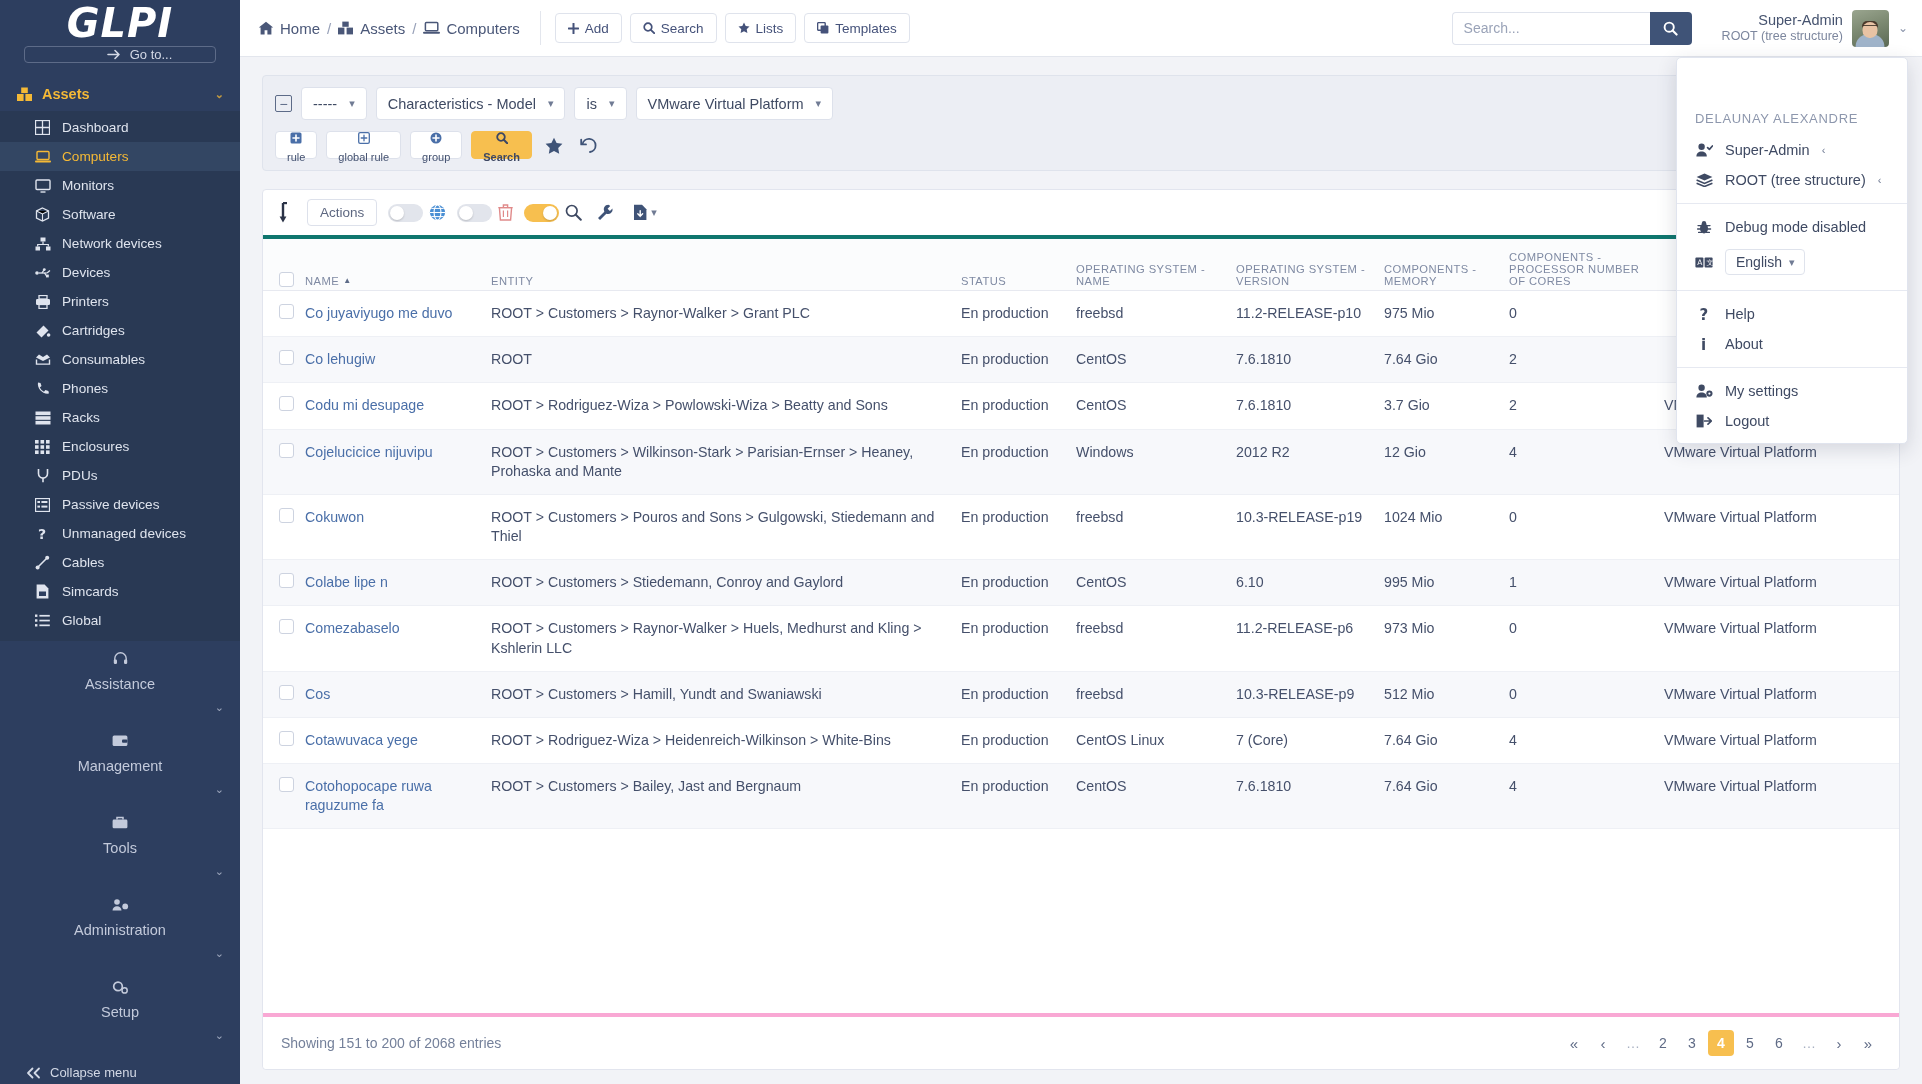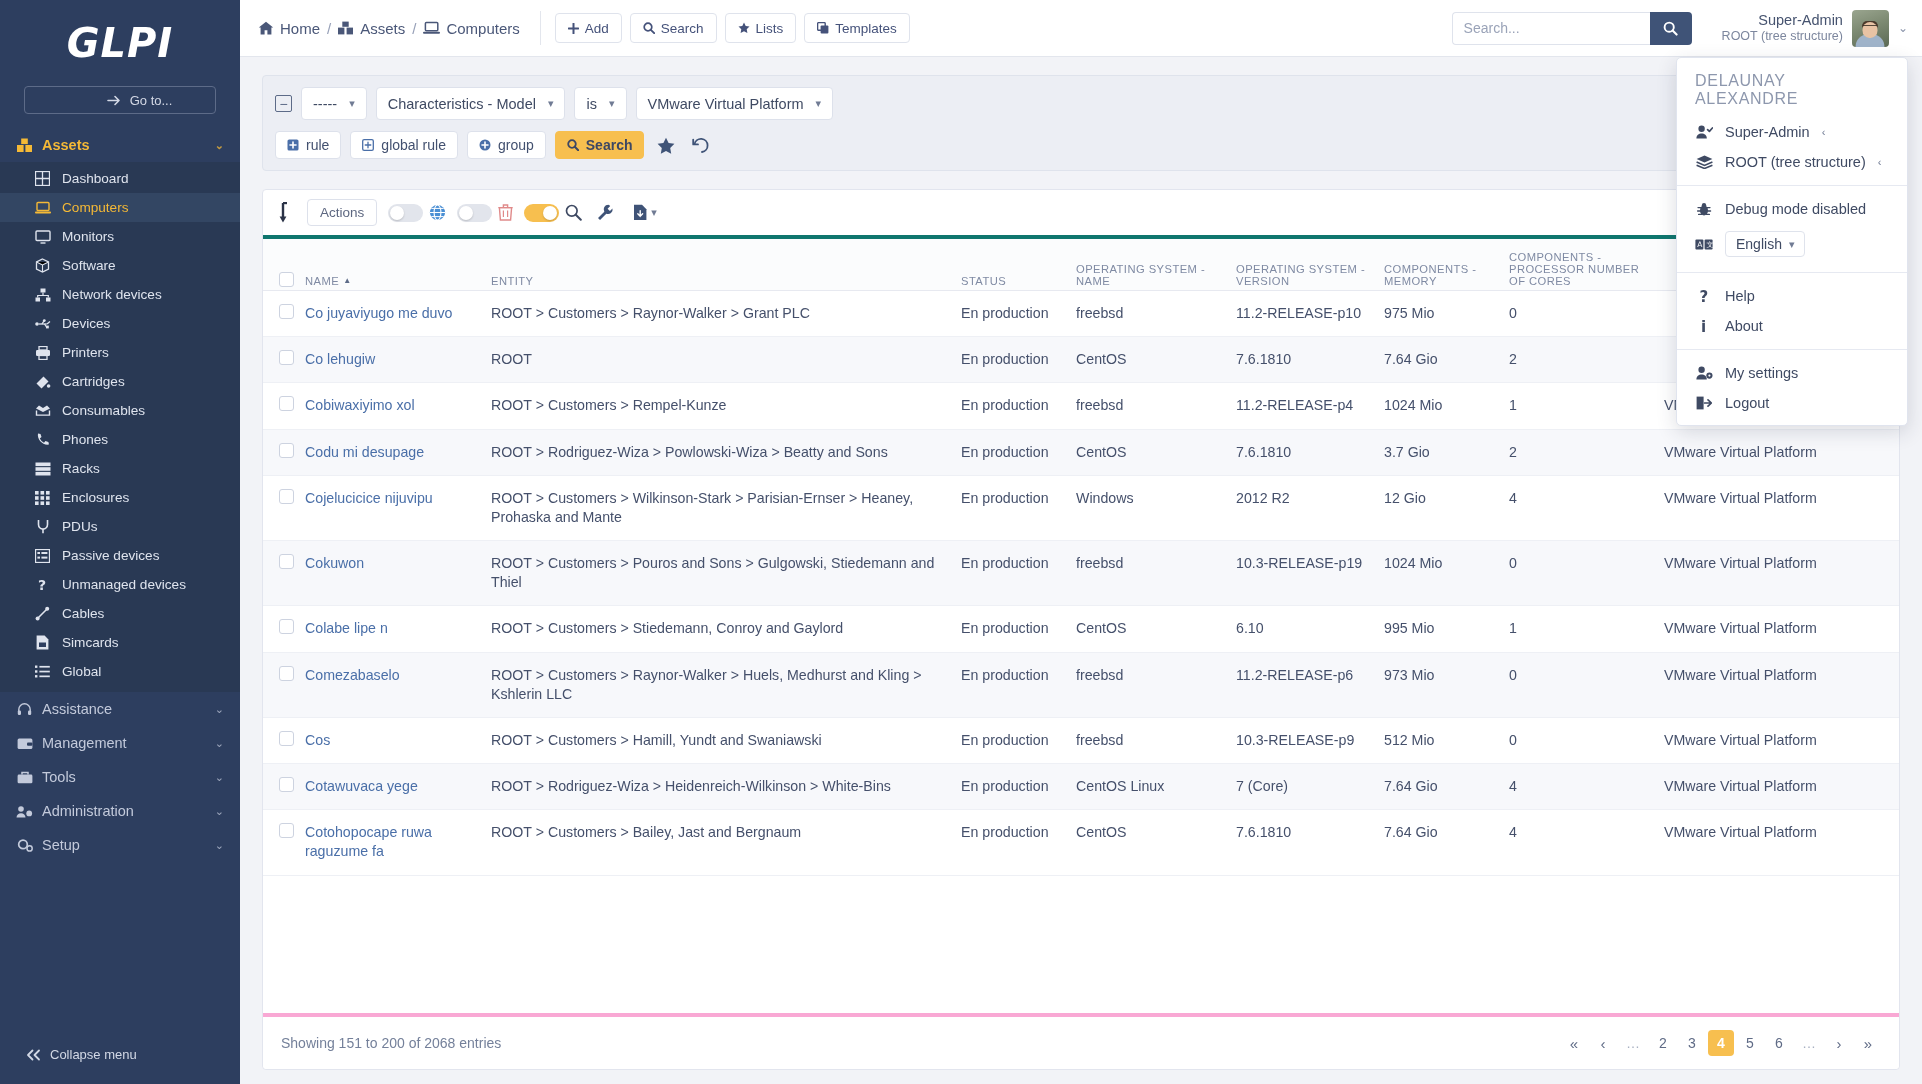--- a/index.html
+++ b/index.html
@@ -26,21 +26,21 @@
   .goto-btn {
     margin: 0 24px 14px 24px; height: 28px; border: 1px solid #5d6b88;
     border-radius: 4px; display: flex; align-items: center; justify-content: center;
     gap: 8px; font-size: 13px; color: #d4d9e6; cursor: pointer; background: transparent; padding-left: 39px;
   }
   .nav-section-head {
     display: flex; align-items: center; gap: 9px;
     padding: 9px 16px; font-size: 14.5px; font-weight: bold; cursor: pointer;
   }
   .nav-section-head.active { color: #f5b936; }
-  .nav-section-head.dim { color: #c3cadb; font-weight: normal; }
+  .nav-section-head.dim { color: #c3cadb; font-weight: normal; flex-direction: column; }
   .nav-section-head .chev { margin-left: auto; font-size: 11px; opacity: .75; }
   .submenu { background: #293954; padding: 2px 0 6px 0; }
   .nav-item {
     display: flex; align-items: center; gap: 11px;
     padding: 7px 16px 7px 34px; font-size: 13.6px; color: #dfe4ee; cursor: pointer;
   }
   .nav-item.sel { background: #334663; color: #f5b936; }
   .nav-item .ic, .nav-section-head .ic {
     width: 17px; text-align: center; flex: 0 0 17px;
     display: inline-flex; align-items: center; justify-content: center;
@@ -108,22 +108,23 @@
   }
   .caret-down { color: #8b95ab; font-size: 12px; }
 
   
   .dropdown {
     position: absolute; top: 57px; right: 14px; width: 232px; background: #fff;
     border: 1px solid #e0e4ee; border-radius: 5px;
     box-shadow: 0 6px 20px rgba(35,45,70,.16); padding: 7px 0; z-index: 40;
   }
   .dd-head {
-    font-size: 16px; letter-spacing: .7px; color: #8d97ad;
+    font-size: 13px; letter-spacing: .7px; color: #8d97ad;
     padding: 7px 18px 9px 18px;
+    margin-top: 39px;
   }
   .dd-item {
     display: flex; align-items: center; gap: 12px; padding: 7px 18px;
     font-size: 14.5px; color: #3f4a63; cursor: pointer;
   }
   .dd-item .ic { width: 18px; flex: 0 0 18px; display: flex; justify-content: center; }
   .dd-sep { height: 1px; background: #e6e9f1; margin: 8px 0; }
   .lang-sel {
     border: 1px solid #dfe3ec; border-radius: 4px; padding: 4px 10px;
     font-size: 14px; color: #3f4a63; display: flex; align-items: center; gap: 7px; cursor: pointer;
@@ -145,22 +146,22 @@
   .sel-box {
     height: 33px; background: #fff; border: 1px solid #dde1eb; border-radius: 4px;
     display: flex; align-items: center; gap: 12px; padding: 0 11px;
     font-size: 14.5px; color: #3f4a63; cursor: pointer; white-space: nowrap;
   }
   .sel-box .cr { color: #6b7governor; }
   .cr { color: #707b94; font-size: 11px; }
   .btn-row { display: flex; align-items: center; gap: 9px; }
   .mini-btn {
     height: 28px; padding: 0 11px; background: #fff; border: 1px solid #dde1eb;
-    border-radius: 4px; font-size: 14px; color: #42506f; display: flex;
-    align-items: center; gap: 7px; cursor: pointer;
+    border-radius: 4px; font-size: 11px; color: #42506f; display: flex;
+    align-items: center; gap: 7px; cursor: pointer; flex-direction: column;
   }
   .mini-btn.primary { background: #f7bf4f; border-color: #f7bf4f; color: #3d4763; font-weight: bold; }
   .icon-btn { cursor: pointer; display: flex; align-items: center; padding: 0 4px; }
 
   .tablecard {
     background: #fff; border: 1px solid #e2e5ee; border-radius: 4px;
     display: flex; flex-direction: column; flex: 1 1 auto; min-height: 0;
   }
   .toolbar {
     display: flex; align-items: center; gap: 11px; padding: 9px 16px; border-bottom: 4px solid #0f766e;
@@ -881,33 +882,20 @@
                   <span class="cb"></span>
                 </td>
                 <td class="nm"><a>Co lehugiw</a></td>
                 <td>ROOT</td>
                 <td>En production</td>
                 <td>CentOS</td>
                 <td>7.6.1810</td>
                 <td>7.64 Gio</td>
                 <td>2</td>
                 <td></td>
-              </tr>
-              <tr>
-                <td class="cbcell">
-                  <span class="cb"></span>
-                </td>
-                <td class="nm"><a>Cobiwaxiyimo xol</a></td>
-                <td>ROOT &gt; Customers &gt; Rempel-Kunze</td>
-                <td>En production</td>
-                <td>freebsd</td>
-                <td>11.2-RELEASE-p4</td>
-                <td>1024 Mio</td>
-                <td>1</td>
-                <td>VMware Virtual Platform</td>
               </tr>
               <tr>
                 <td class="cbcell">
                   <span class="cb"></span>
                 </td>
                 <td class="nm"><a>Codu mi desupage</a></td>
                 <td>ROOT &gt; Rodriguez-Wiza &gt; Powlowski-Wiza &gt; Beatty and Sons</td>
                 <td>En production</td>
                 <td>CentOS</td>
                 <td>7.6.1810</td>

